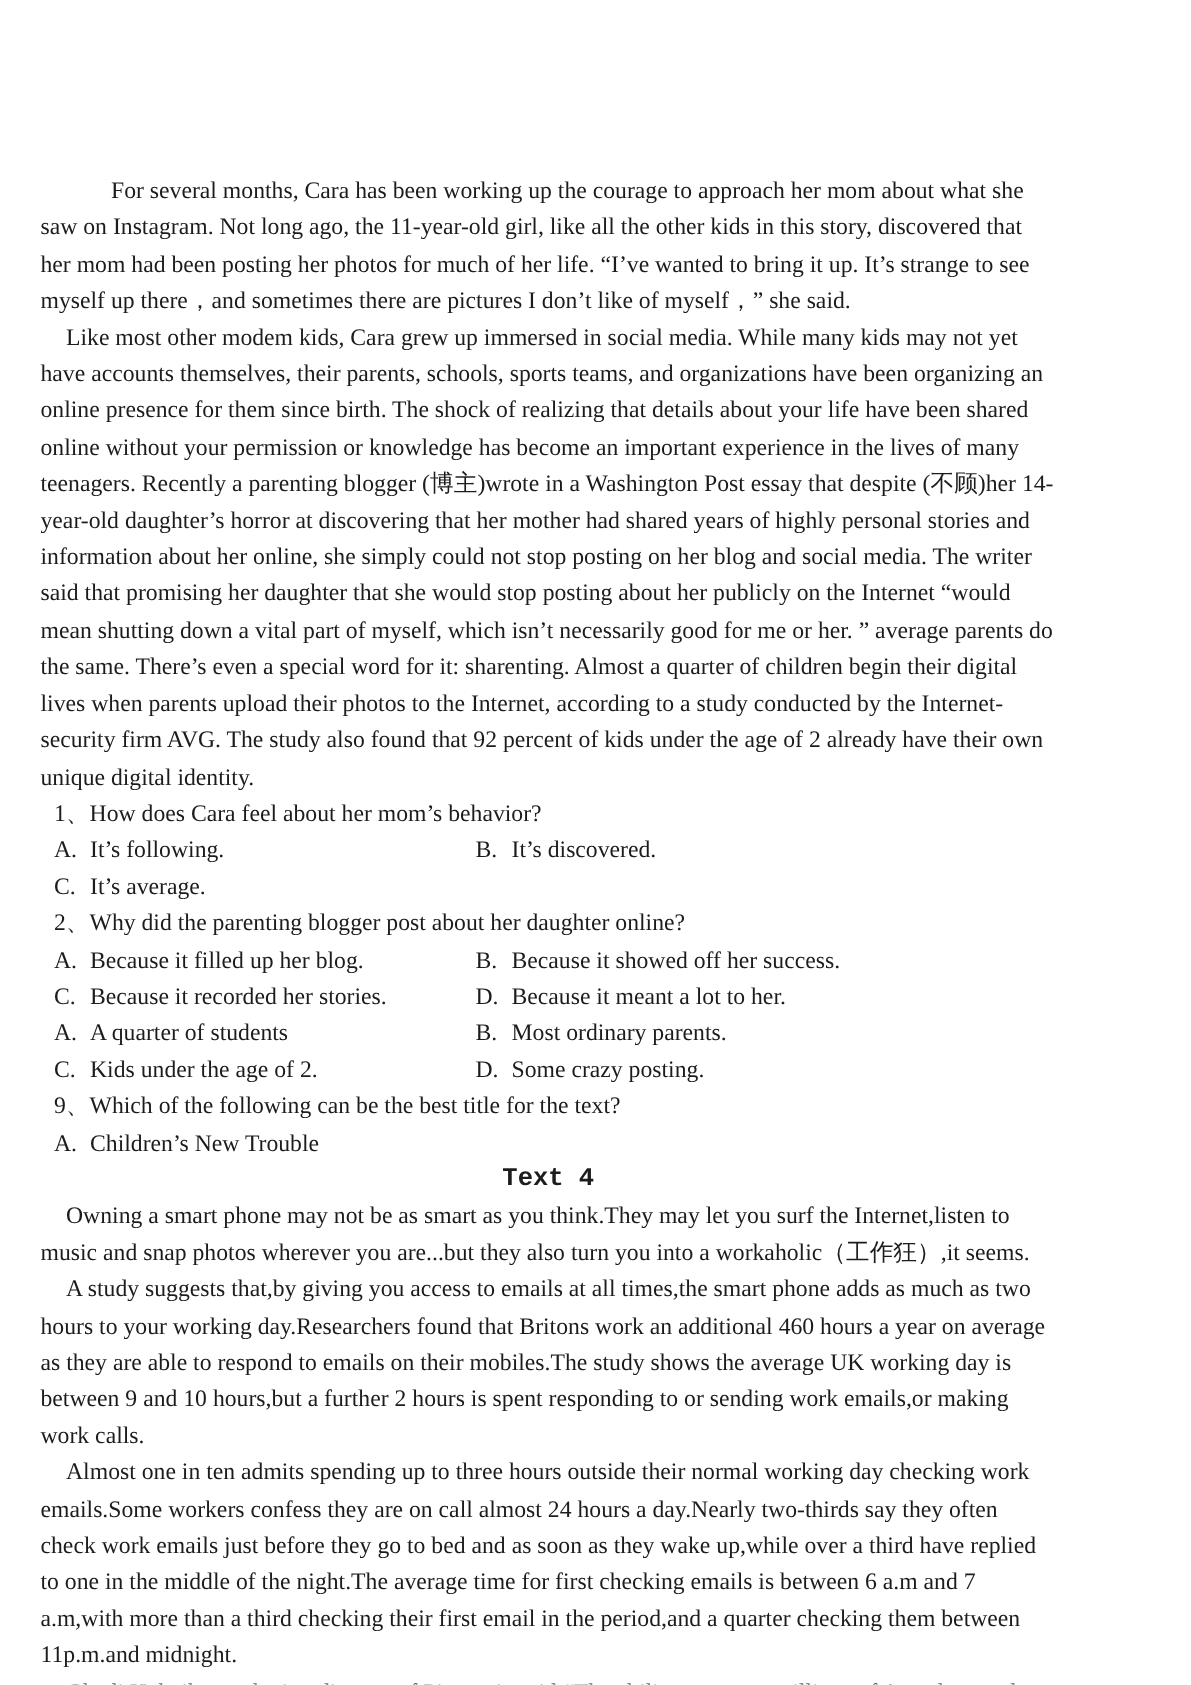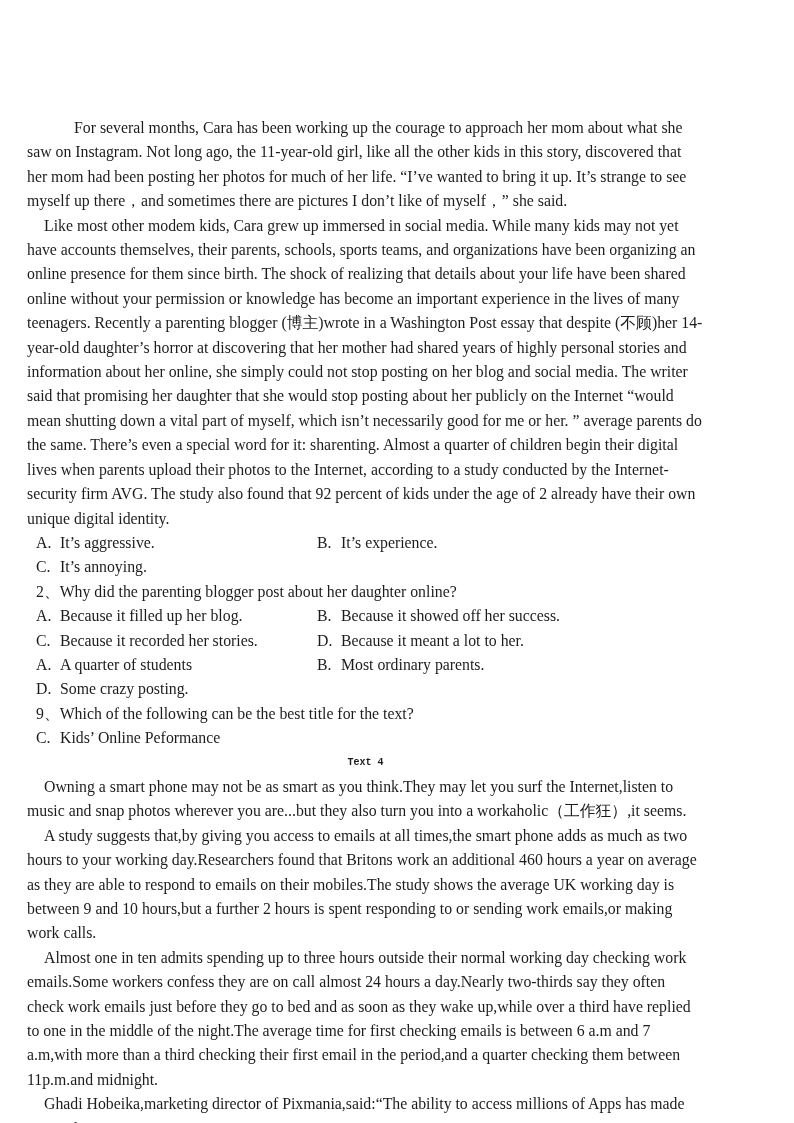--- a/index.html
+++ b/index.html
@@ -45,64 +45,66 @@
     overflow: visible;
   }
   .opt-label {
     display: inline-block;
     width: 24px;
   }
   .t4-heading {
     margin: 0;
     text-align: center;
     font-family: "Liberation Mono", "DejaVu Sans Mono", monospace;
-    font-size: 10px;
+    font-size: 17px;
     font-weight: 700;
     line-height: 24.4px;
     color: #1c1c1c;
   }
 </style>
 </head>
 <body>
 
 <div class="page">
 
   <p class="para para-deep-indent">For several months, Cara has been working up the courage to approach her mom about what she saw on Instagram. Not long ago, the 11-year-old girl, like all the other kids in this story, discovered that her mom had been posting her photos for much of her life. “I’ve wanted to bring it up. It’s strange to see myself up there，and sometimes there are pictures I don’t like of myself，” she said.</p>
   <p class="para">Like most other modem kids, Cara grew up immersed in social media. While many kids may not yet have accounts themselves, their parents, schools, sports teams, and organizations have been organizing an online presence for them since birth. The shock of realizing that details about your life have been shared online without your permission or knowledge has become an important experience in the lives of many teenagers. Recently a parenting blogger (博主)wrote in a Washington Post essay that despite (不顾)her 14-year-old daughter’s horror at discovering that her mother had shared years of highly personal stories and information about her online, she simply could not stop posting on her blog and social media. The writer said that promising her daughter that she would stop posting about her publicly on the Internet “would mean shutting down a vital part of myself, which isn’t necessarily good for me or her. ” average parents do the same. There’s even a special word for it: sharenting. Almost a quarter of children begin their digital lives when parents upload their photos to the Internet, according to a study conducted by the Internet-security firm AVG. The study also found that 92 percent of kids under the age of 2 already have their own unique digital identity.</p>
 
   <div class="question-block">
+    <p class="q-prompt">1、How does Cara feel about her mom’s behavior?</p>
     <div class="options">
-      <div class="opt"><span class="opt-label">A.</span><span class="opt-text">It’s aggressive.</span></div>
-      <div class="opt"><span class="opt-label">B.</span><span class="opt-text">It’s experience.</span></div>
-      <div class="opt"><span class="opt-label">C.</span><span class="opt-text">It’s annoying.</span></div>
+      <div class="opt"><span class="opt-label">A.</span><span class="opt-text">It’s following.</span></div>
+      <div class="opt"><span class="opt-label">B.</span><span class="opt-text">It’s discovered.</span></div>
+      <div class="opt"><span class="opt-label">C.</span><span class="opt-text">It’s average.</span></div>
     </div>
   </div>
 
   <div class="question-block">
     <p class="q-prompt">2、Why did the parenting blogger post about her daughter online?</p>
     <div class="options">
       <div class="opt"><span class="opt-label">A.</span><span class="opt-text">Because it filled up her blog.</span></div>
       <div class="opt"><span class="opt-label">B.</span><span class="opt-text">Because it showed off her success.</span></div>
       <div class="opt"><span class="opt-label">C.</span><span class="opt-text">Because it recorded her stories.</span></div>
       <div class="opt"><span class="opt-label">D.</span><span class="opt-text">Because it meant a lot to her.</span></div>
     </div>
   </div>
 
   <div class="question-block">
     <div class="options">
       <div class="opt"><span class="opt-label">A.</span><span class="opt-text">A quarter of students</span></div>
       <div class="opt"><span class="opt-label">B.</span><span class="opt-text">Most ordinary parents.</span></div>
+      <div class="opt"><span class="opt-label">C.</span><span class="opt-text">Kids under the age of 2.</span></div>
       <div class="opt"><span class="opt-label">D.</span><span class="opt-text">Some crazy posting.</span></div>
     </div>
   </div>
 
   <div class="question-block">
     <p class="q-prompt">9、Which of the following can be the best title for the text?</p>
     <div class="options">
-      <div class="opt"><span class="opt-label">C.</span><span class="opt-text">Kids’ Online Peformance</span></div>
+      <div class="opt"><span class="opt-label">A.</span><span class="opt-text">Children’s New Trouble</span></div>
     </div>
   </div>
 
   <h3 class="t4-heading">Text 4</h3>
 
   <p class="para">Owning a smart phone may not be as smart as you think.They may let you surf the Internet,listen to music and snap photos wherever you are...but they also turn you into a workaholic（工作狂）,it seems.</p>
   <p class="para">A study suggests that,by giving you access to emails at all times,the smart phone adds as much as two hours to your working day.Researchers found that Britons work an additional 460 hours a year on average as they are able to respond to emails on their mobiles.The study shows the average UK working day is between 9 and 10 hours,but a further 2 hours is spent responding to or sending work emails,or making work calls.</p>
   <p class="para">Almost one in ten admits spending up to three hours outside their normal working day checking work emails.Some workers confess they are on call almost 24 hours a day.Nearly two-thirds say they often check work emails just before they go to bed and as soon as they wake up,while over a third have replied to one in the middle of the night.The average time for first checking emails is between 6 a.m and 7 a.m,with more than a third checking their first email in the period,and a quarter checking them between 11p.m.and midnight.</p>
   <p class="para">Ghadi Hobeika,marketing director of Pixmania,said:“The ability to access millions of Apps has made smart phone</p>
 

